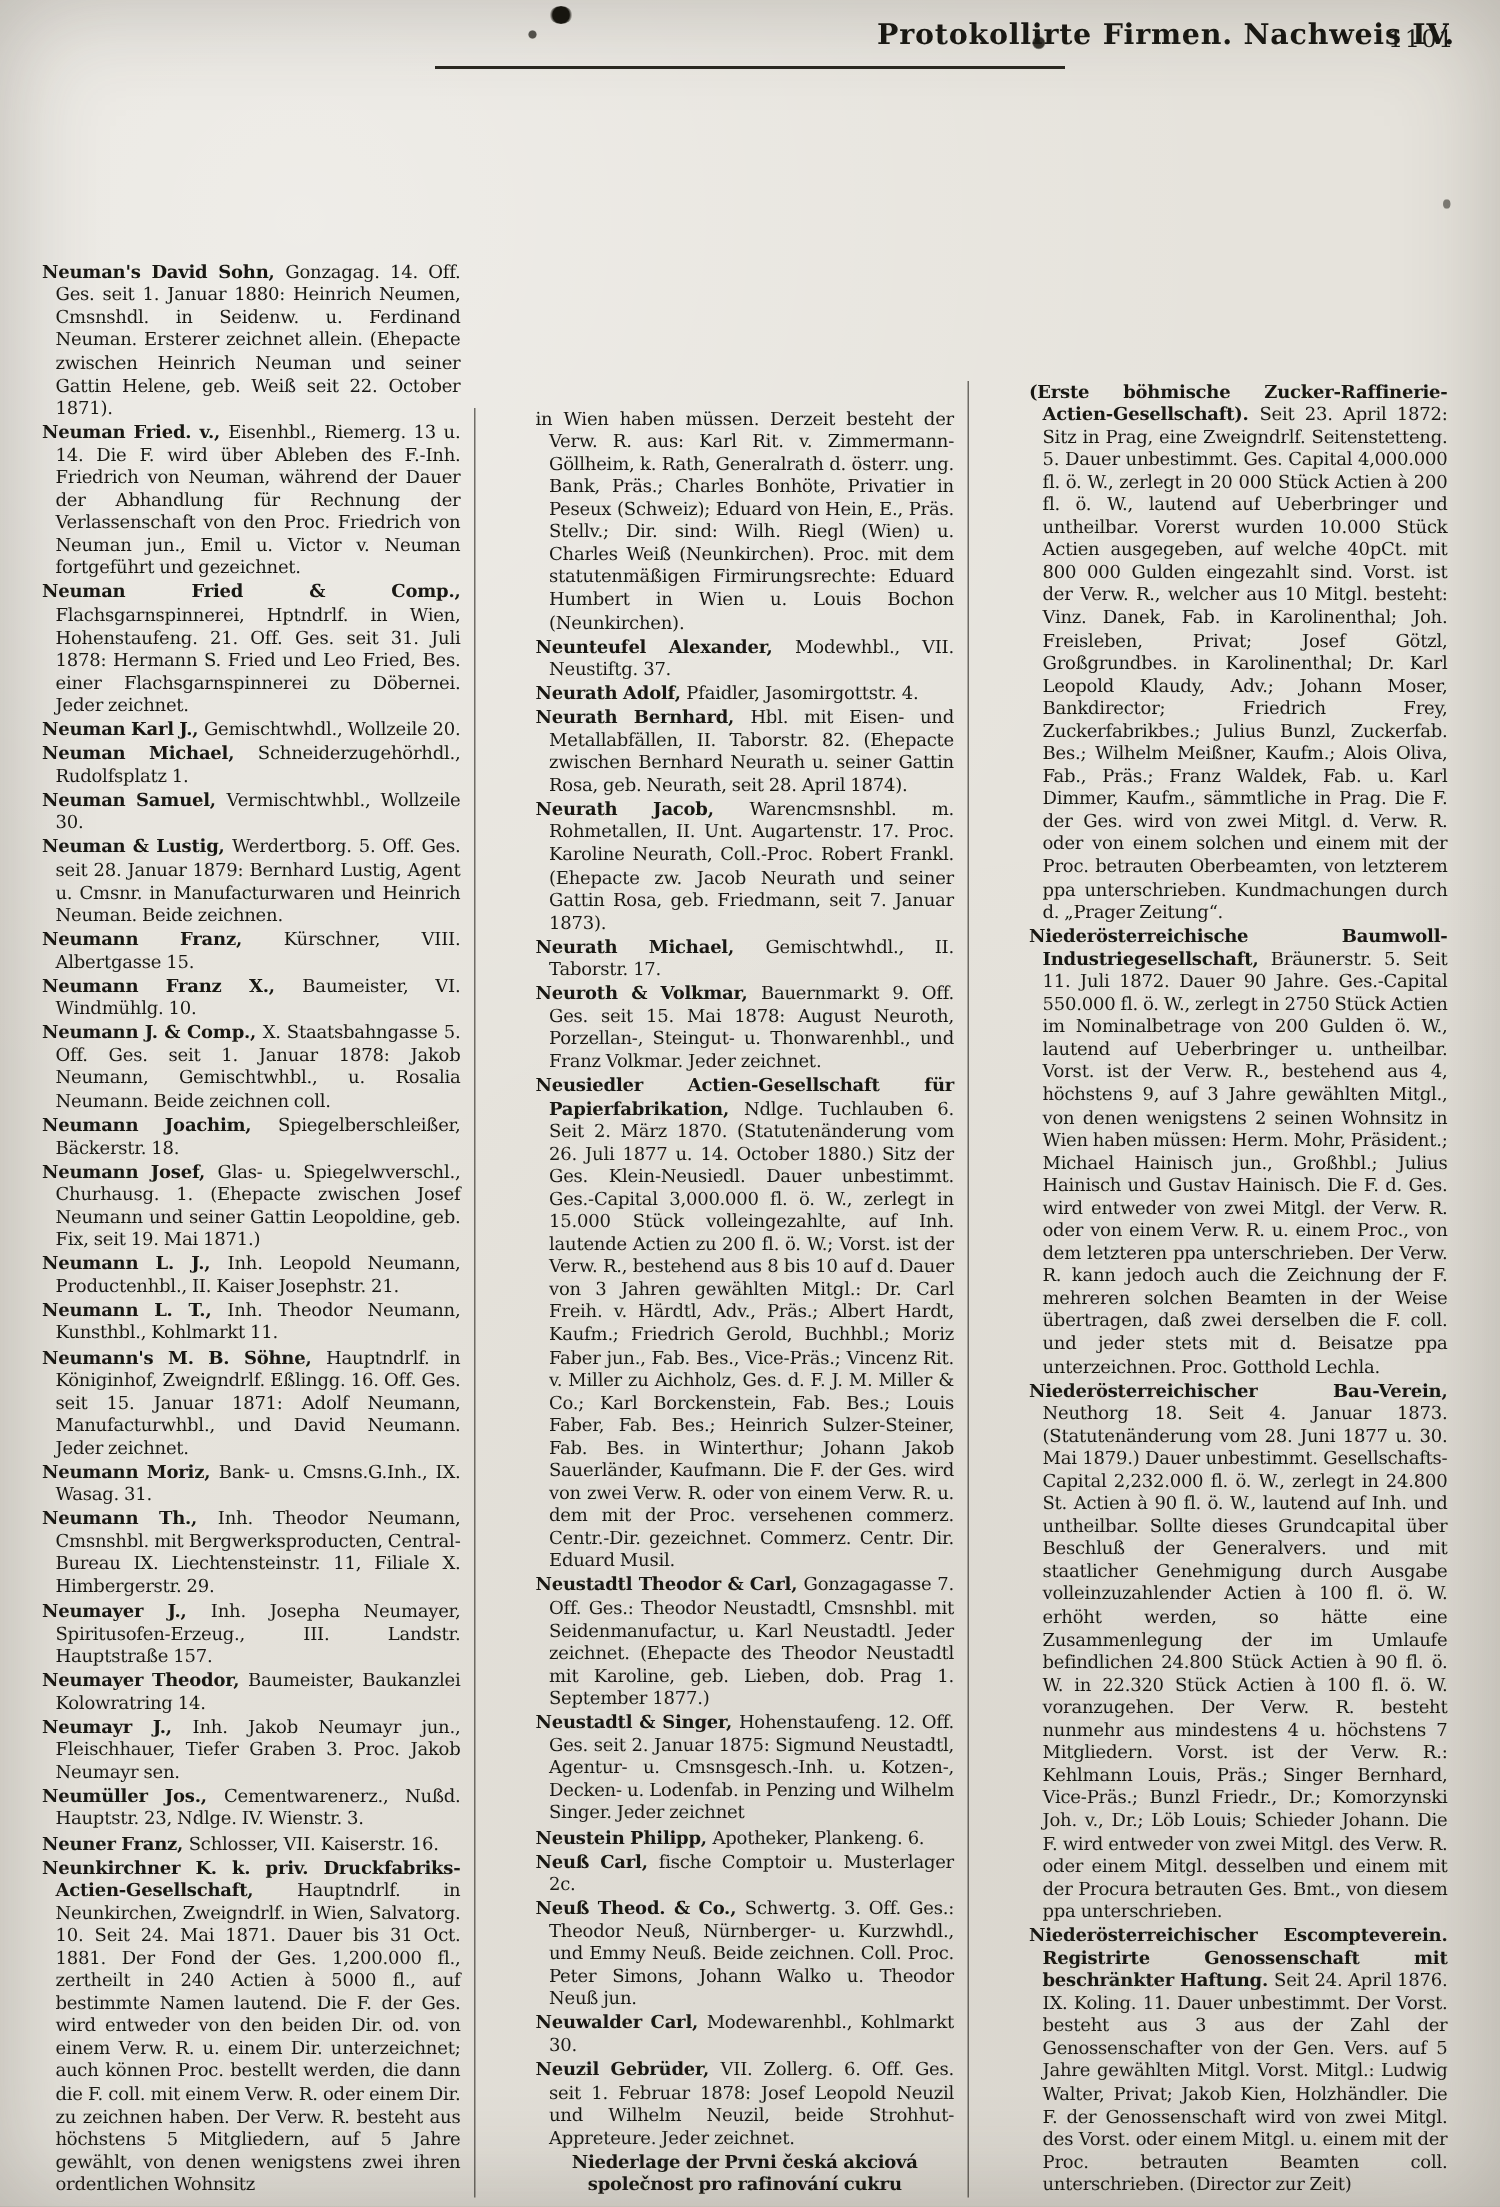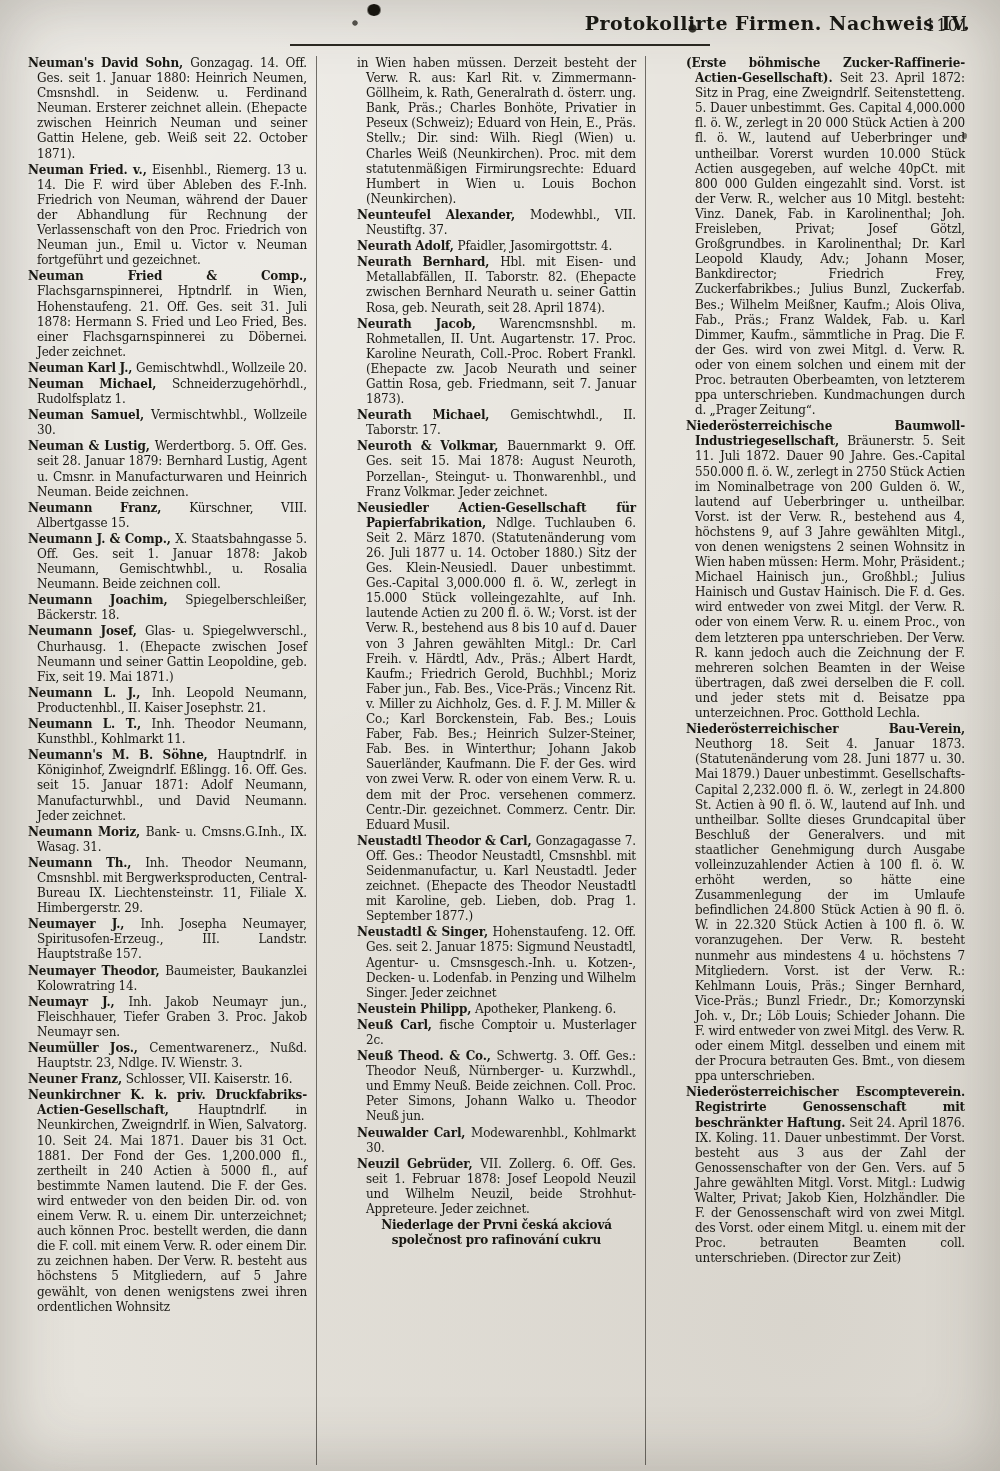--- a/index.html
+++ b/index.html
@@ -31,20 +31,21 @@
     position:absolute;top:32px;left:50%;transform:translateX(-50%);
     width:420px;border-top:2px solid #2a2821;
   }
   .pageno{
     position:absolute;top:4px;right:0;
     font-size:16px;letter-spacing:1px;
   }
   .columns{
     position:absolute;top:56px;left:28px;right:26px;bottom:6px;
     display:flex;
+    align-items:flex-end;
   }
   .col{
     flex:1 1 0;
     padding:0 9px;
     overflow:hidden;
     text-align:justify;
   }
   .col:first-child{padding-left:0;}
   .col + .col{border-left:1px solid rgba(45,42,36,.65);padding-left:40px;}
   p.entry{
@@ -82,20 +83,21 @@
   <div class="columns">
     <div class="col">
         <p class="entry"><b>Neuman's David Sohn, </b><span>Gonzagag. 14. Off. Ges. seit 1. Januar 1880: Heinrich Neumen, Cmsnshdl. in Seidenw. u. Ferdinand Neuman. Ersterer zeichnet allein. (Ehepacte zwischen Heinrich Neuman und seiner Gattin Helene, geb. Weiß seit 22. October 1871).</span></p>
         <p class="entry"><b>Neuman Fried. v., </b><span>Eisenhbl., Riemerg. 13 u. 14. Die F. wird über Ableben des F.-Inh. Friedrich von Neuman, während der Dauer der Abhandlung für Rechnung der Verlassenschaft von den Proc. Friedrich von Neuman jun., Emil u. Victor v. Neuman fortgeführt und gezeichnet.</span></p>
         <p class="entry"><b>Neuman Fried &amp; Comp., </b><span>Flachsgarnspinnerei, Hptndrlf. in Wien, Hohenstaufeng. 21. Off. Ges. seit 31. Juli 1878: Hermann S. Fried und Leo Fried, Bes. einer Flachsgarnspinnerei zu Döbernei. Jeder zeichnet.</span></p>
         <p class="entry"><b>Neuman Karl J., </b><span>Gemischtwhdl., Wollzeile 20.</span></p>
         <p class="entry"><b>Neuman Michael, </b><span>Schneiderzugehörhdl., Rudolfsplatz 1.</span></p>
         <p class="entry"><b>Neuman Samuel, </b><span>Vermischtwhbl., Wollzeile 30.</span></p>
         <p class="entry"><b>Neuman &amp; Lustig, </b><span>Werdertborg. 5. Off. Ges. seit 28. Januar 1879: Bernhard Lustig, Agent u. Cmsnr. in Manufacturwaren und Heinrich Neuman. Beide zeichnen.</span></p>
         <p class="entry"><b>Neumann Franz, </b><span>Kürschner, VIII. Albertgasse 15.</span></p>
+        <p class="entry"><b>Neumann Franz X., </b><span>Baumeister, VI. Windmühlg. 10.</span></p>
         <p class="entry"><b>Neumann J. &amp; Comp., </b><span>X. Staatsbahngasse 5. Off. Ges. seit 1. Januar 1878: Jakob Neumann, Gemischtwhbl., u. Rosalia Neumann. Beide zeichnen coll.</span></p>
         <p class="entry"><b>Neumann Joachim, </b><span>Spiegelberschleißer, Bäckerstr. 18.</span></p>
         <p class="entry"><b>Neumann Josef, </b><span>Glas- u. Spiegelwverschl., Churhausg. 1. (Ehepacte zwischen Josef Neumann und seiner Gattin Leopoldine, geb. Fix, seit 19. Mai 1871.)</span></p>
         <p class="entry"><b>Neumann L. J., </b><span>Inh. Leopold Neumann, Productenhbl., II. Kaiser Josephstr. 21.</span></p>
         <p class="entry"><b>Neumann L. T., </b><span>Inh. Theodor Neumann, Kunsthbl., Kohlmarkt 11.</span></p>
         <p class="entry"><b>Neumann's M. B. Söhne, </b><span>Hauptndrlf. in Königinhof, Zweigndrlf. Eßlingg. 16. Off. Ges. seit 15. Januar 1871: Adolf Neumann, Manufacturwhbl., und David Neumann. Jeder zeichnet.</span></p>
         <p class="entry"><b>Neumann Moriz, </b><span>Bank- u. Cmsns.G.Inh., IX. Wasag. 31.</span></p>
         <p class="entry"><b>Neumann Th., </b><span>Inh. Theodor Neumann, Cmsnshbl. mit Bergwerksproducten, Central-Bureau IX. Liechtensteinstr. 11, Filiale X. Himbergerstr. 29.</span></p>
         <p class="entry"><b>Neumayer J., </b><span>Inh. Josepha Neumayer, Spiritusofen-Erzeug., III. Landstr. Hauptstraße 157.</span></p>
         <p class="entry"><b>Neumayer Theodor, </b><span>Baumeister, Baukanzlei Kolowratring 14.</span></p>

